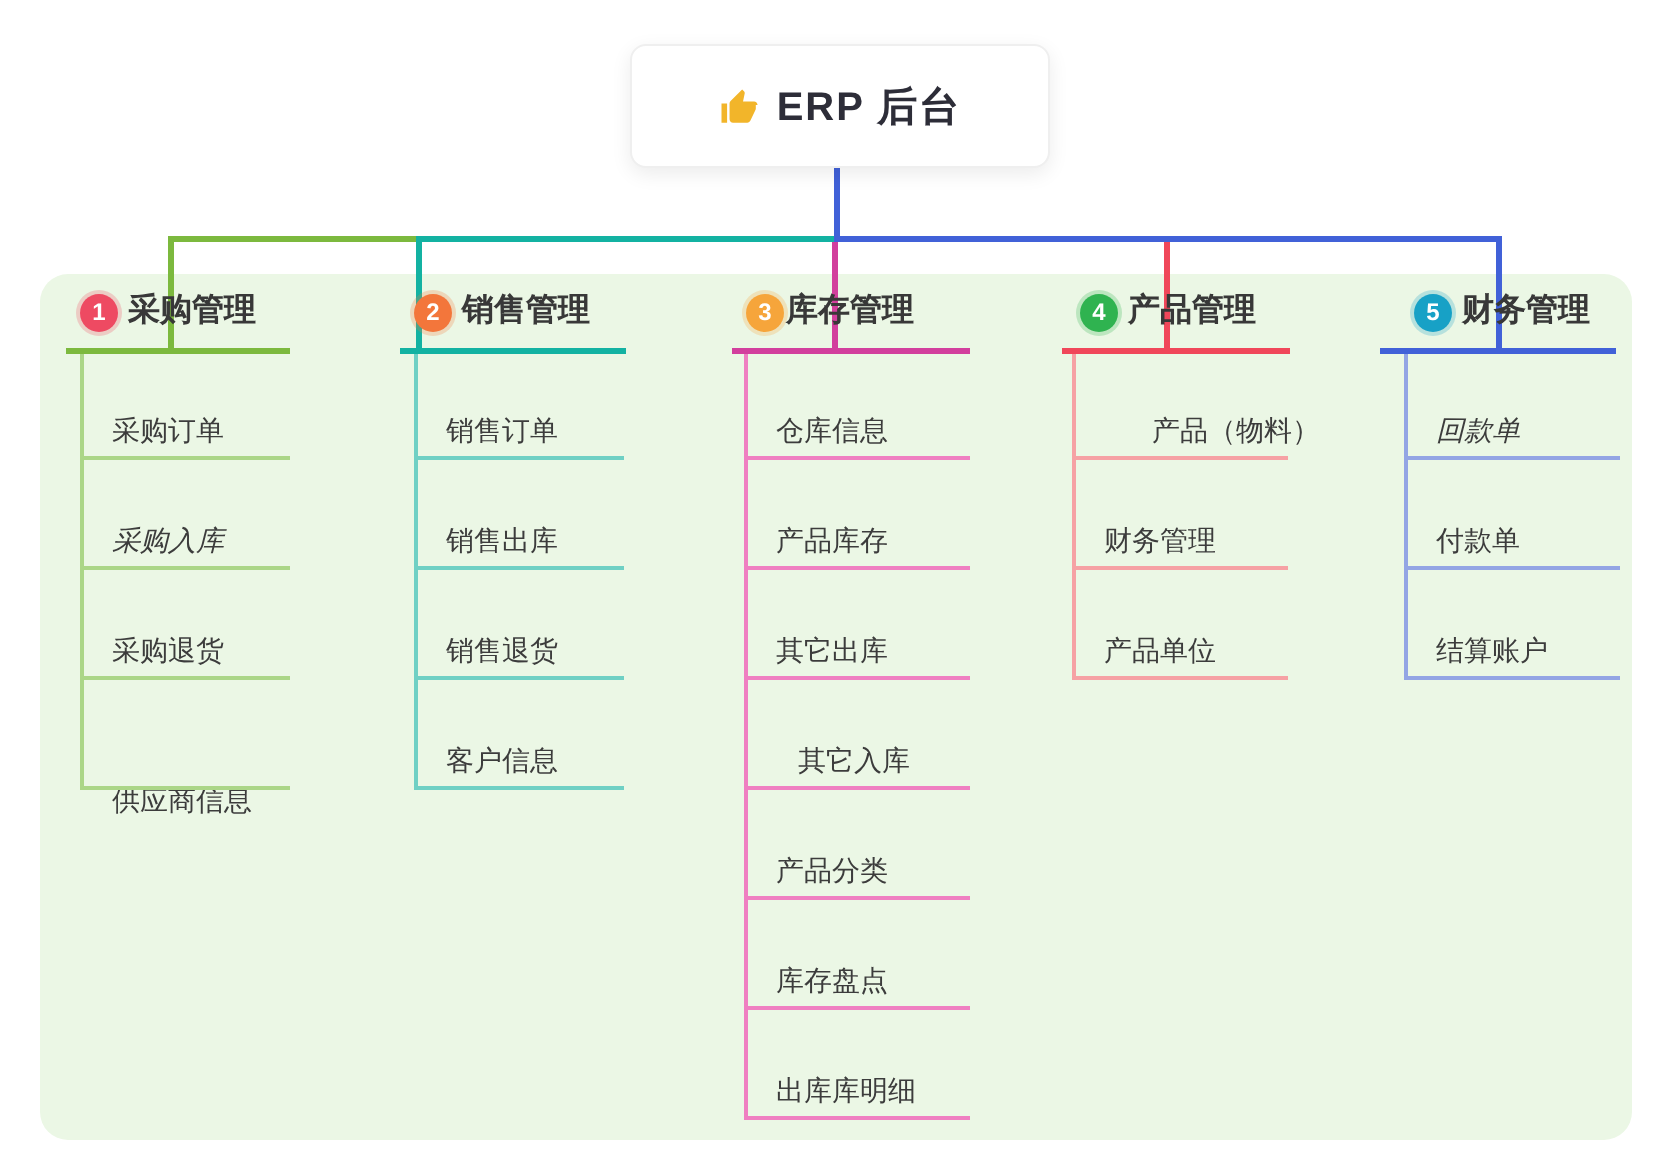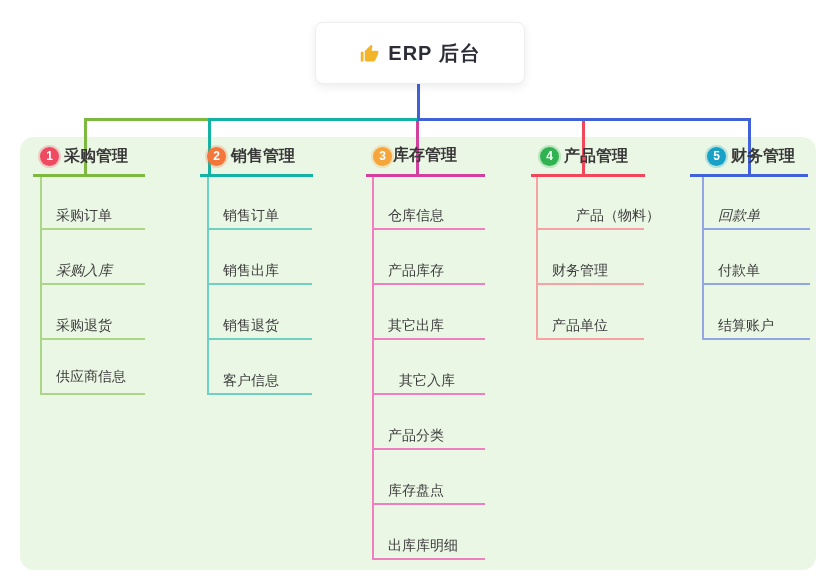--- a/index.html
+++ b/index.html
@@ -61,21 +61,21 @@
         </div>
         <div>
           <div class="child-label" style="left: 56px; top: 258px; font-style: italic;">采购入库</div>
           <div class="line" style="left: 40px; top: 283px; width: 105px; height: 2px; background: rgb(171, 214, 135);"></div>
         </div>
         <div>
           <div class="child-label" style="left: 56px; top: 313px;">采购退货</div>
           <div class="line" style="left: 40px; top: 338px; width: 105px; height: 2px; background: rgb(171, 214, 135);"></div>
         </div>
         <div>
-          <div class="child-label" style="left: 56px; top: 364px;">供应商信息</div>
+          <div class="child-label" style="left: 56px; top: 388px;">供应商信息</div>
           <div class="line" style="left: 40px; top: 393px; width: 105px; height: 2px; background: rgb(171, 214, 135);"></div>
         </div>
       </div>
       <div>
         <div>
           <div class="badge" style="left: 207px; top: 147px; background: rgb(243, 118, 59); box-shadow: rgba(243, 118, 59, 0.25) 0px 0px 0px 2px;">2</div>
           <div class="branch-label" style="left: 231px; top: 146px;">销售管理</div>
           <div class="line" style="left: 200px; top: 174px; width: 113px; height: 3px; background: rgb(19, 178, 162);"></div>
         </div>
         <div class="line" style="left: 207px; top: 177px; width: 2px; height: 218px; background: rgb(111, 208, 196);"></div>

